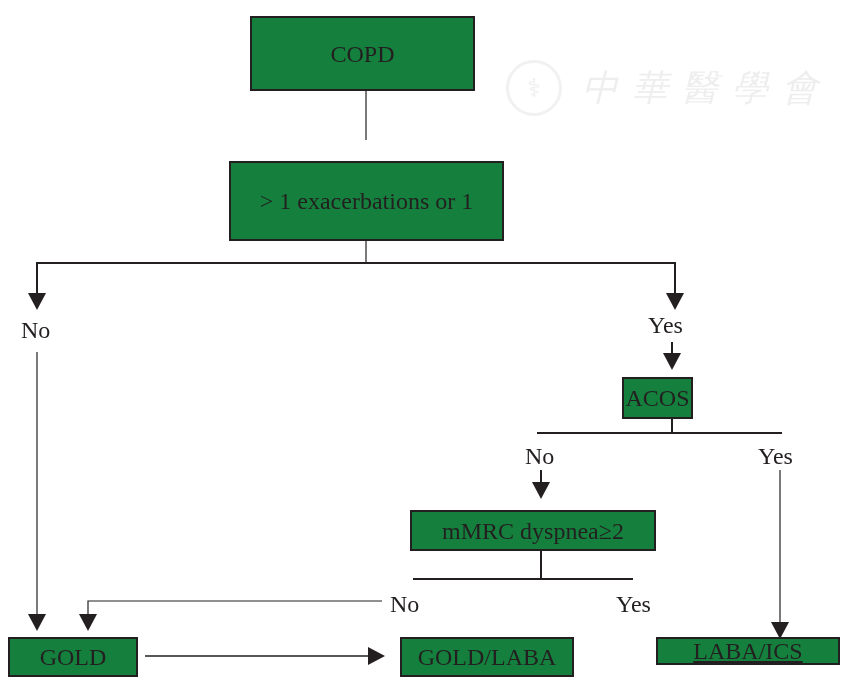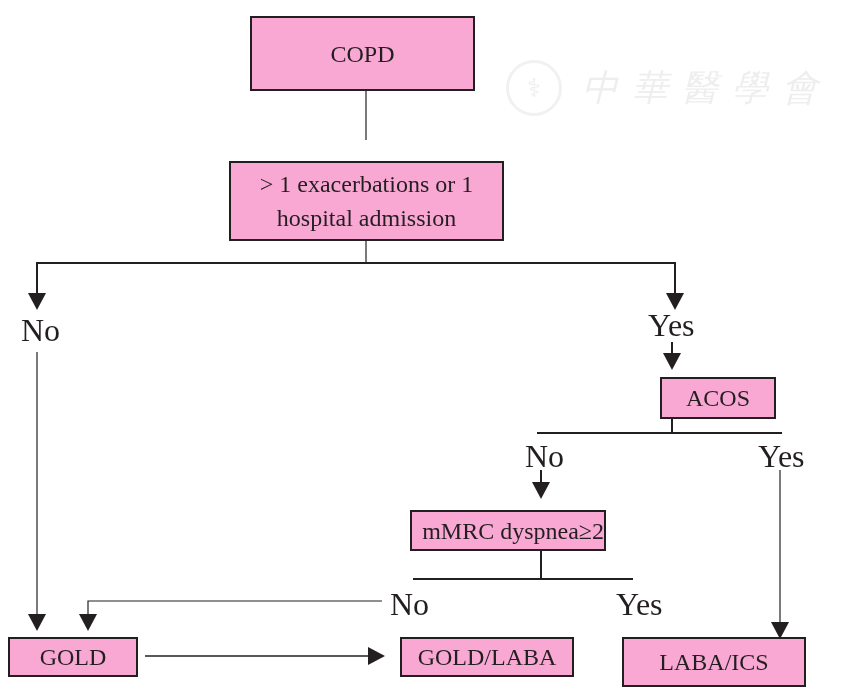--- a/index.html
+++ b/index.html
@@ -1,22 +1,22 @@
 <!DOCTYPE html>
 <html><head>
   <meta charset="utf-8">
   <style>
     html, body { margin: 0; padding: 0; background: #ffffff; }
     body { width: 851px; height: 693px; position: relative; overflow: hidden;
            font-family: "Liberation Serif", "DejaVu Serif", serif; color: #231f20; }
     svg.lines { position: absolute; left: 0; top: 0; width: 851px; height: 693px; }
-    .box { position: absolute; border: 2px solid #231f20; box-sizing: border-box; background: #f9a8d4;
+    .box { position: absolute; border: 2px solid #231f20; box-sizing: border-box; background: #15803d;
            display: flex; flex-direction: column; align-items: center; justify-content: center;
            text-align: center; font-size: 24px; line-height: 34px; }
-    .lbl { position: absolute; font-size: 32px; line-height: 28px; white-space: nowrap; }
+    .lbl { position: absolute; font-size: 24px; line-height: 28px; white-space: nowrap; }
     .wm { position: absolute; left: 506px; top: 60px; display: flex; align-items: center; opacity: 0.35; }
     .wm-logo { width: 56px; height: 56px; border-radius: 50%; border: 3px solid #d8d8d8; box-sizing: border-box;
                display: flex; align-items: center; justify-content: center; color: #cfcfcf; font-size: 26px; }
     .wm-text { margin-left: 20px; font-size: 36px; color: #cfcfcf; letter-spacing: 14px; font-style: italic;
                font-family: "DejaVu Serif", serif; }
   </style>
 </head>
 <body>
 
 <svg class="lines" viewBox="0 0 851 693">
@@ -71,40 +71,39 @@
   <div class="wm-logo">⚕</div>
   <div class="wm-text">中華醫學會</div>
 </div>
 
 <div class="box" style="left:250px; top:16px; width:225px; height:75px;">
   <span>COPD</span>
 </div>
 
 <div class="box" style="left:229px; top:141px; width:275px; height:80px;margin-top:20px;">
   <span>&gt; 1 exacerbations or 1</span>
-  <span>hospital admission</span>
 </div>
 
-<div class="box" style="left:660px; top:377px; width:116px; height:42px;">
+<div class="box" style="left:622px; top:377px; width:71px; height:42px;">
   <span>ACOS</span>
 </div>
 
-<div class="box" style="left:410px; top:510px; width:196px; height:41px;align-items:flex-end;">
+<div class="box" style="left:410px; top:510px; width:246px; height:41px;">
   <span>mMRC dyspnea≥2</span>
 </div>
 
 <div class="box" style="left:8px; top:637px; width:130px; height:40px;">
   <span>GOLD</span>
 </div>
 
 <div class="box" style="left:400px; top:637px; width:174px; height:40px;">
   <span>GOLD/LABA</span>
 </div>
 
-<div class="box" style="left:622px; top:637px; width:184px; height:50px;">
+<div class="box" style="left:656px; top:637px; width:184px; height:28px;text-decoration:underline;">
   <span>LABA/ICS</span>
 </div>
 
 <div class="lbl" style="left:21px; top:316px;">No</div>
 <div class="lbl" style="left:648px; top:311px;">Yes</div>
 <div class="lbl" style="left:525px; top:442px;">No</div>
 <div class="lbl" style="left:758px; top:442px;">Yes</div>
 <div class="lbl" style="left:390px; top:590px;">No</div>
 <div class="lbl" style="left:616px; top:590px;">Yes</div>
 

